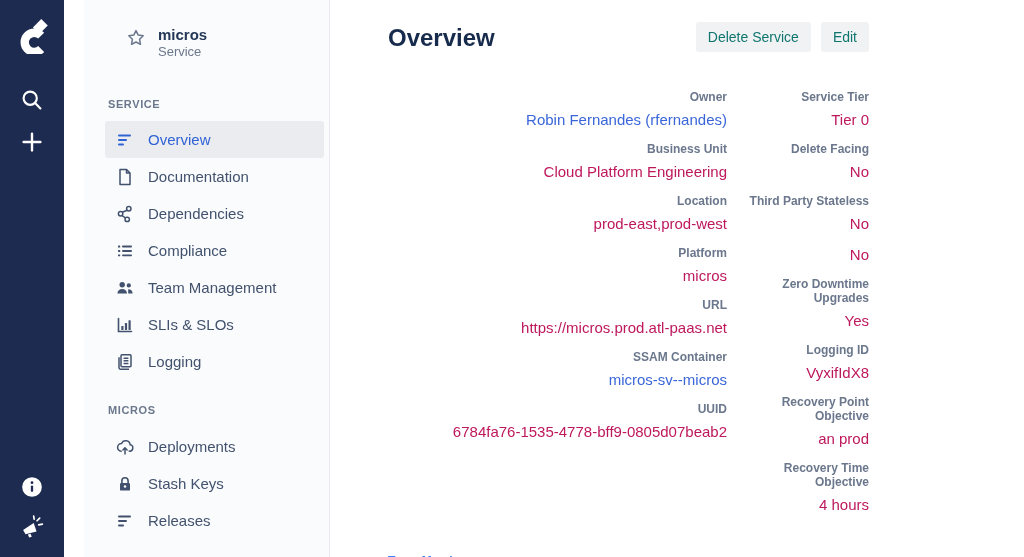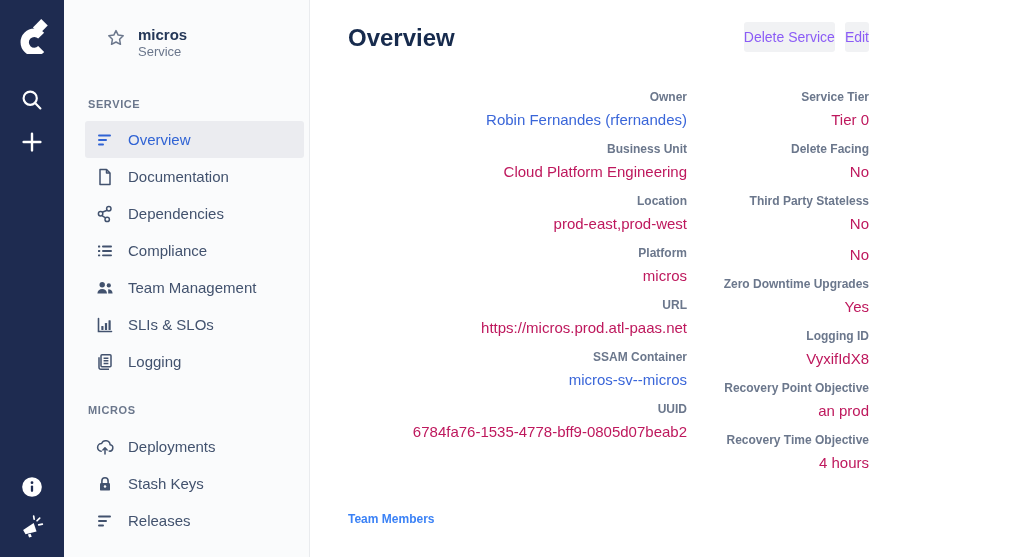--- a/index.html
+++ b/index.html
@@ -1,21 +1,21 @@
 <!DOCTYPE html>
 <html><head>
 <meta charset="utf-8">
 <style>
   html,body{margin:0;padding:0;}
   body{
     width:1024px;height:557px;overflow:hidden;background:#fff;
     font-family:"Liberation Sans","DejaVu Sans",sans-serif;
     -webkit-font-smoothing:antialiased;
   }
-  .app{display:flex;width:876px;height:557px;}
+  .app{display:flex;width:876px;height:557px;gap:20px;}
 
   
   .rail{width:64px;background:#1E2B50;display:flex;flex-direction:column;align-items:center;
         padding:14px 0 18px;box-sizing:border-box;flex-shrink:0;}
   .rail .logo{width:40px;height:40px;margin-bottom:34px;}
   .rail-btn{width:24px;height:24px;color:#fff;cursor:pointer;}
   .rail-btn + .rail-btn{margin-top:18px;}
   .rail-spacer{flex:1;}
   .rail-bottom .rail-btn{margin-top:16px;}
 
@@ -34,22 +34,22 @@
             font-size:15px;color:#42526E;cursor:pointer;}
   .nav-item.active{background:#EBECF0;color:#3063D4;}
   .nav-icon{width:20px;height:20px;flex-shrink:0;display:block;}
   .nav-icon svg{display:block;}
 
   
   .main{flex:1;padding:22px 7px 0 38px;box-sizing:border-box;min-width:0;}
   .main-header{display:flex;justify-content:space-between;align-items:center;}
   .page-title{font-size:24px;font-weight:bold;color:#172B4D;line-height:29px;}
   .actions{display:flex;gap:10px;}
-  .btn{background:#F1F2F4;border:none;border-radius:3px;color:#8b5cf6;
-       font-size:14px;font-family:inherit;padding:7px 0;cursor:pointer;line-height:16px;}
+  .btn{background:#F1F2F4;border:none;border-radius:3px;color:#0f766e;
+       font-size:14px;font-family:inherit;padding:7px 12px;cursor:pointer;line-height:16px;}
 
   .fields{display:flex;margin-top:38px;}
   .col-left{width:339px;flex-shrink:0;}
   .col-right{flex:1;min-width:0;}
   .field{margin-bottom:13px;text-align:right;}
   .field-label{font-size:12px;font-weight:bold;color:#6B778C;margin-bottom:7px;line-height:14px;}
   .field-value{font-size:15px;color:#be185d;line-height:18px;}
   .field-value.link{color:#3A66D9;cursor:pointer;}
 
   .team-heading{margin-top:24px;font-size:12px;font-weight:bold;color:#3b82f6;line-height:20px;}

